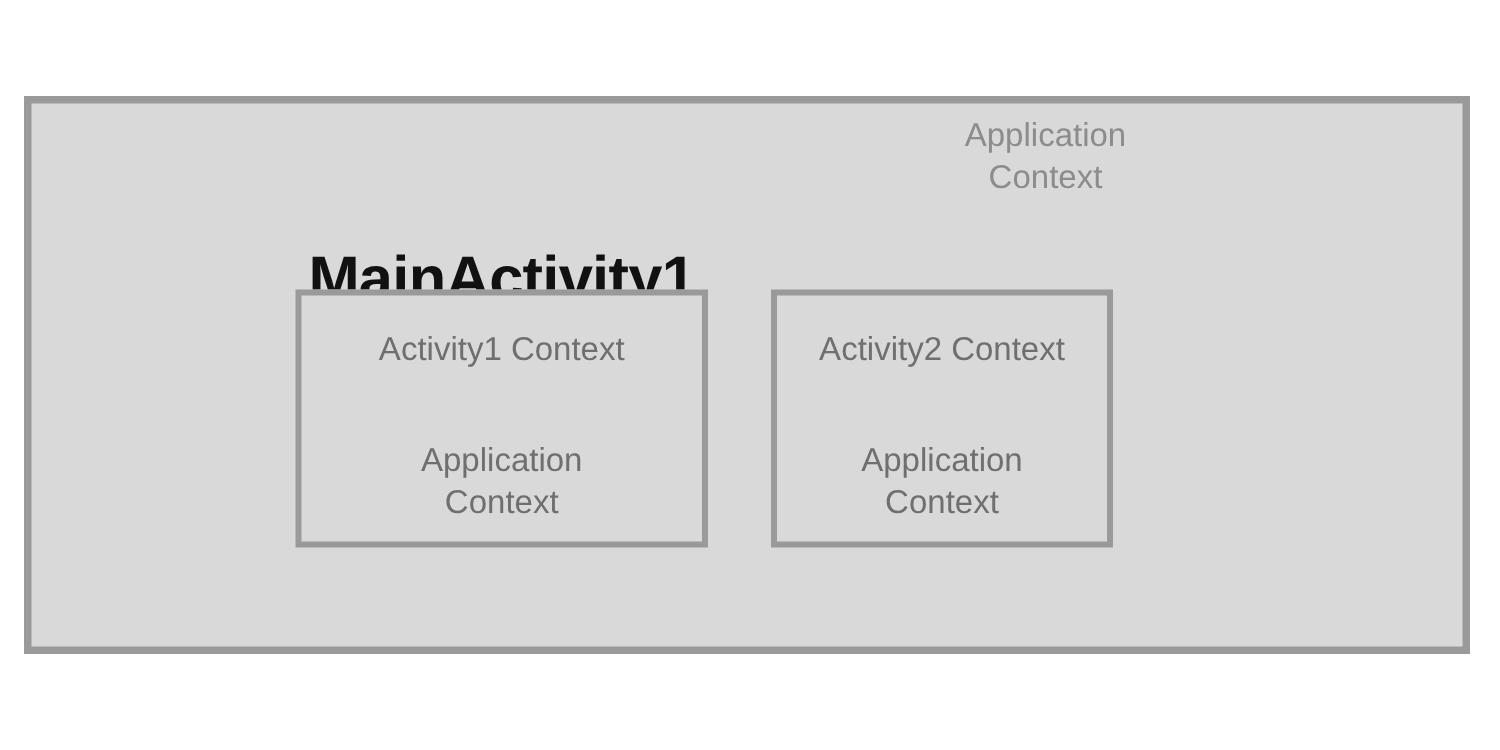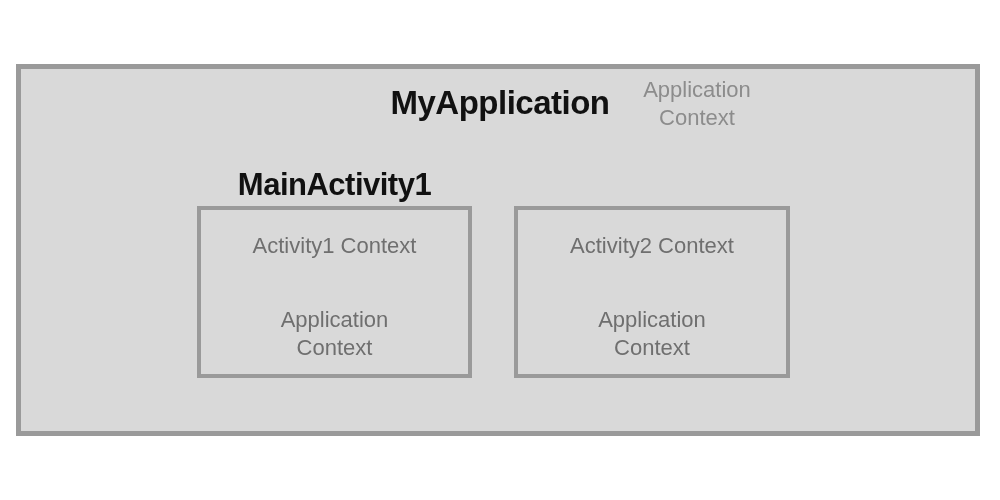--- a/index.html
+++ b/index.html
@@ -47,53 +47,52 @@
     text-align: center;
     font-size: 22px;
     line-height: 28px;
     color: var(--muted-light);
   }
   .app-context span { display: block; }
   .activity-title {
     position: absolute;
     top: 167px;
     text-align: center;
-    font-size: 31px;
+    font-size: 41px;
     font-weight: bold;
     letter-spacing: -0.5px;
     color: var(--title-color);
     line-height: 36px;
   }
   .activity-title.t1 { left: 197px; width: 275px; }
   .activity-title.t2 { left: 514px; width: 276px; }
   .activity-box {
     position: absolute;
-    top: 206px;
+    top: 193px;
     height: 172px;
     background: var(--panel-bg);
     border: 4px solid var(--border-color);
     text-align: center;
     color: var(--muted-dark);
     font-size: 22px;
     line-height: 28px;
   }
   .activity-box.b1 { left: 197px; width: 275px; }
-  .activity-box.b2 { left: 514px; width: 276px; }
+  .activity-box.b2 { left: 514px; width: 228px; }
   .activity-ctx { margin-top: 22px; }
   .activity-appctx { margin-top: 46px; }
   .activity-appctx span { display: block; }
 </style>
 </head>
 <body>
 
 <div class="canvas">
 
   <div class="app-panel"></div>
 
-  <div class="app-title">MyApplication</div>
 
   <div class="app-context">
     <span>Application</span>
     <span>Context</span>
   </div>
 
   <div class="activity-title t1">MainActivity1</div>
 
 
   <div class="activity-box b1">

